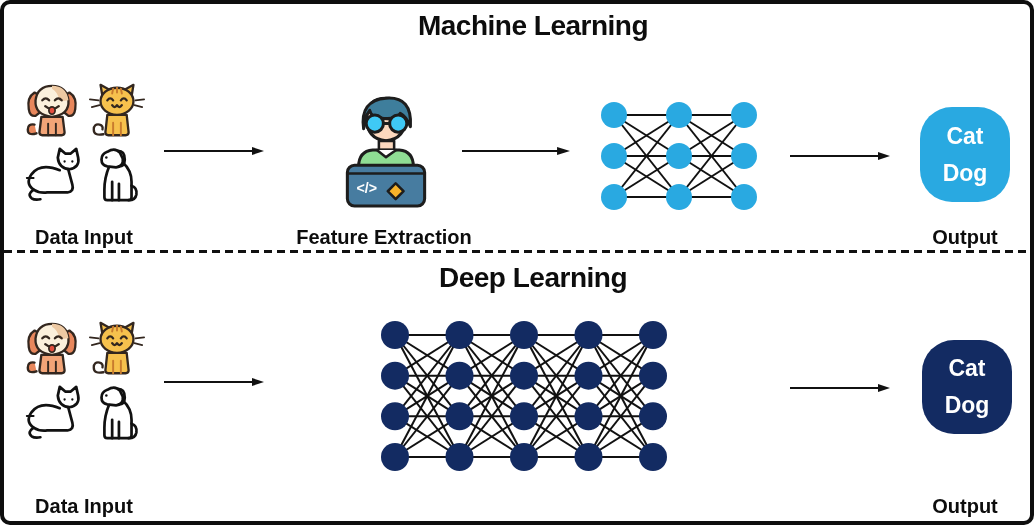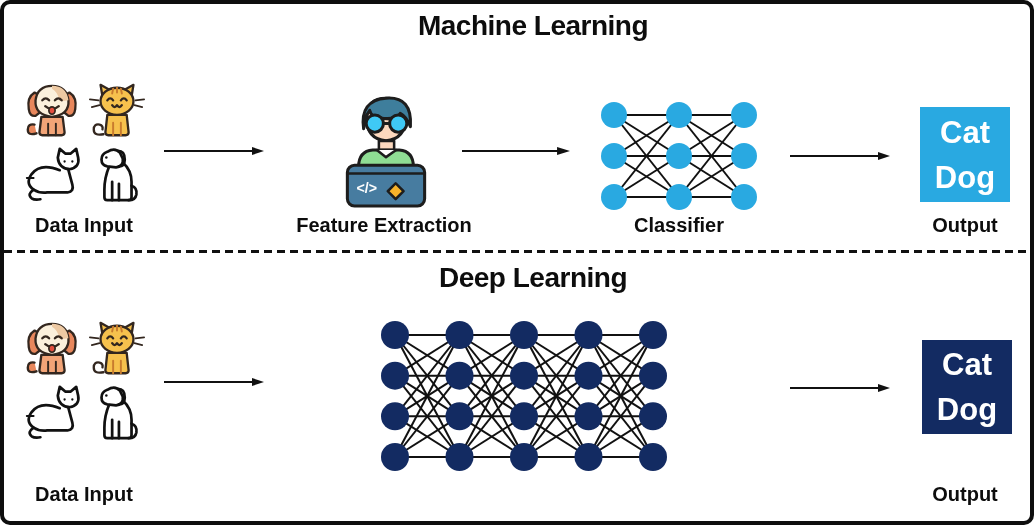--- a/index.html
+++ b/index.html
@@ -2,30 +2,30 @@
 <html><head>
 <meta charset="utf-8">
 <style>
   * { margin:0; padding:0; box-sizing:border-box; }
   html,body { background:#ffffff; font-family:"Liberation Sans", sans-serif; }
   .canvas { position:relative; width:1034px; height:525px; background:#fff;
             border:4px solid #0e0e0e; border-radius:10px; overflow:hidden; color:#111; }
   .section { position:absolute; inset:0; }
   .title { position:absolute; left:16px; width:100%; text-align:center;
            font-size:28px; font-weight:700; letter-spacing:-0.5px; color:#0d0d0d; }
-  .label { position:absolute; text-align:center; font-size:20px; font-weight:700; color:#0d0d0d; }
+  .label { position:absolute; text-align:center; font-size:20px; font-weight:700; color:#0d0d0d;margin-top:12px; }
   .animal-grid { position:absolute; display:grid; grid-template-columns:62px 62px;
                  grid-auto-rows:62px; gap:3px; }
   .animal { width:62px; height:62px; }
   .person { position:absolute; width:112px; height:122px; }
   .arrow { position:absolute; width:100px; height:12px; }
   .network { position:absolute; }
   .output-box { position:absolute; display:flex; flex-direction:column; align-items:center;
                 justify-content:center; gap:14px; color:#fff; font-weight:700;
-                font-size:31px; line-height:1; }
+                font-size:23px; line-height:1;border-radius:32px; }
   .divider { position:absolute; left:0; top:246px; width:100%; height:3px;
              background:repeating-linear-gradient(90deg, #111 0 8px, transparent 8px 13px); }
   .defs { position:absolute; width:0; height:0; overflow:hidden; }
 </style>
 </head>
 <body>
 
 <svg class="defs" aria-hidden="true">
   <symbol id="icon-arrow" viewBox="0 0 100 12" preserveAspectRatio="none">
     <line x1="0" y1="6" x2="89" y2="6" stroke="#111" stroke-width="1.8"></line>
@@ -158,21 +158,20 @@
         <circle cx="13" cy="13" r="13" fill="#29A9E1"></circle>
         <circle cx="13" cy="54" r="13" fill="#29A9E1"></circle>
         <circle cx="13" cy="95" r="13" fill="#29A9E1"></circle>
         <circle cx="78" cy="13" r="13" fill="#29A9E1"></circle>
         <circle cx="78" cy="54" r="13" fill="#29A9E1"></circle>
         <circle cx="78" cy="95" r="13" fill="#29A9E1"></circle>
         <circle cx="143" cy="13" r="13" fill="#29A9E1"></circle>
         <circle cx="143" cy="54" r="13" fill="#29A9E1"></circle>
         <circle cx="143" cy="95" r="13" fill="#29A9E1"></circle>
       </svg>
-    <div class="label" style="left:593px; top:210px; width:164px">Classifier</div>
 
     <svg class="arrow" style="left:786px; top:146px">
       <use href="#icon-arrow"></use>
       </svg>
 
     <div class="output-box" style="left: 916px; top: 103px; width: 90px; height: 95px; background: rgb(41, 169, 225);">
       <span>Cat</span>
       <span>Dog</span>
     </div>
     <div class="label" style="left:912px; top:210px; width:98px">Output</div>

